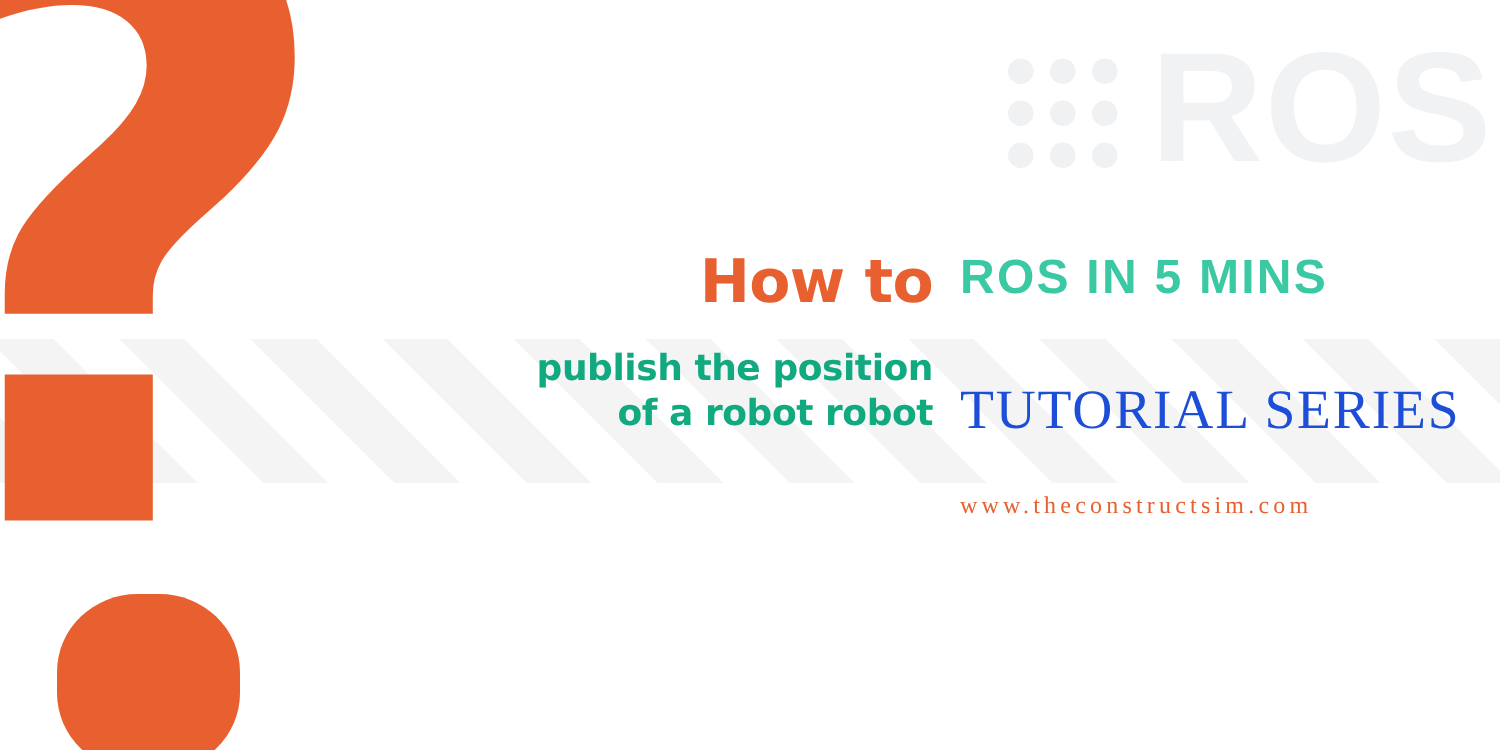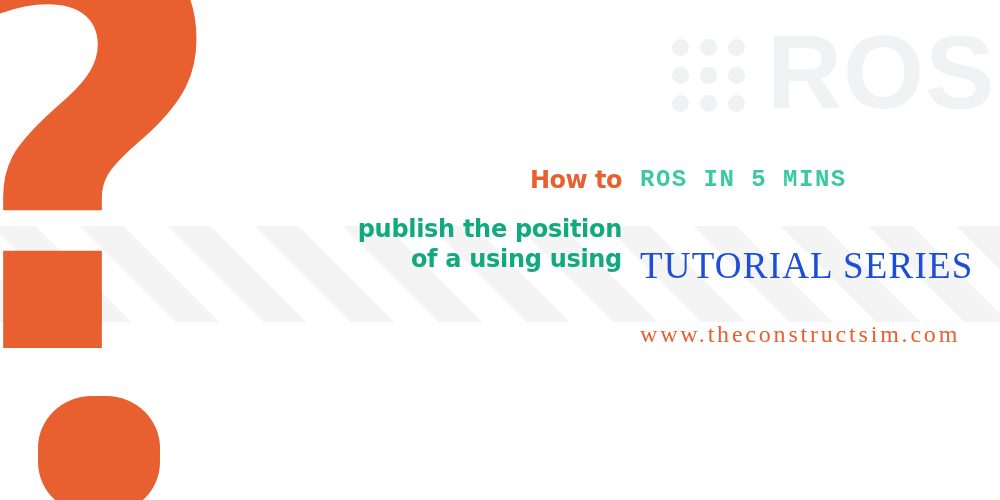--- a/index.html
+++ b/index.html
@@ -106,21 +106,21 @@
     position: absolute;
     left: 180px;
     top: 168px;
     width: 442px;
     text-align: right;
     z-index: 5;
   }
   .how-to {
     font-family: "DejaVu Sans", sans-serif;
     font-weight: bold;
-    font-size: 24px;
+    font-size: 40px;
     line-height: 1;
     color: #e8602f;
     letter-spacing: -0.5px;
     margin: 0;
   }
   .headline {
     margin: 0;
     padding-top: 22px;
   }
   .headline-line {
@@ -136,23 +136,23 @@
 
   
   .right-col {
     position: absolute;
     left: 640px;
     top: 168px;
     width: 340px;
     z-index: 5;
   }
   .series-tag {
-    font-family: Liberation Mono, monospace;
-    font-weight: bold;
-    font-size: 24px;
+    font-family: Liberation Sans, sans-serif;
+    font-weight: bold;
+    font-size: 32px;
     line-height: 1;
     color: #3bc9a3;
     letter-spacing: 1.5px;
     margin: 0;
     
     background-image: repeating-linear-gradient(
         30deg,
         rgba(255,255,255,0) 0px,
         rgba(255,255,255,0) 2px,
         rgba(255,255,255,0.55) 2px,
@@ -166,21 +166,21 @@
     font-size: 37px;
     line-height: 1;
     color: #1d4ed8;
     letter-spacing: 1.2px;
     margin: 0;
     padding-top: 55px;
   }
   .site-url {
     font-family: "Liberation Serif", serif;
     font-weight: normal;
-    font-size: 24px;
+    font-size: 16px;
     line-height: 1;
     color: #e8602f;
     letter-spacing: 2.8px;
     margin: 0;
     padding-top: 38px;
   }
 </style>
 </head>
 <body>
 
@@ -205,21 +205,21 @@
       <span class="ros-dot"></span>
       <span class="ros-dot"></span>
     </div>
     <div class="ros-word">ROS</div>
   </div>
 
   <div class="headline-col">
     <div class="how-to">How to</div>
     <div class="headline">
       <span class="headline-line">publish the position</span>
-      <span class="headline-line">of a using using</span>
+      <span class="headline-line">of a robot robot</span>
     </div>
   </div>
 
   <div class="right-col">
     <div class="series-tag">ROS IN 5 MINS</div>
     <div class="series-title">TUTORIAL SERIES</div>
     <div class="site-url">www.theconstructsim.com</div>
   </div>
 
 </div>

